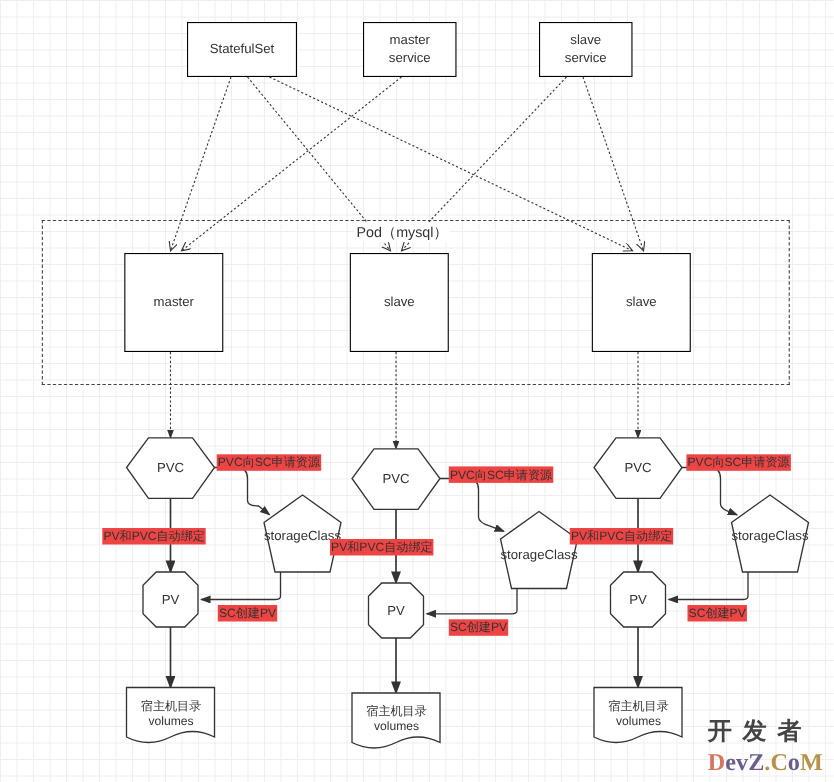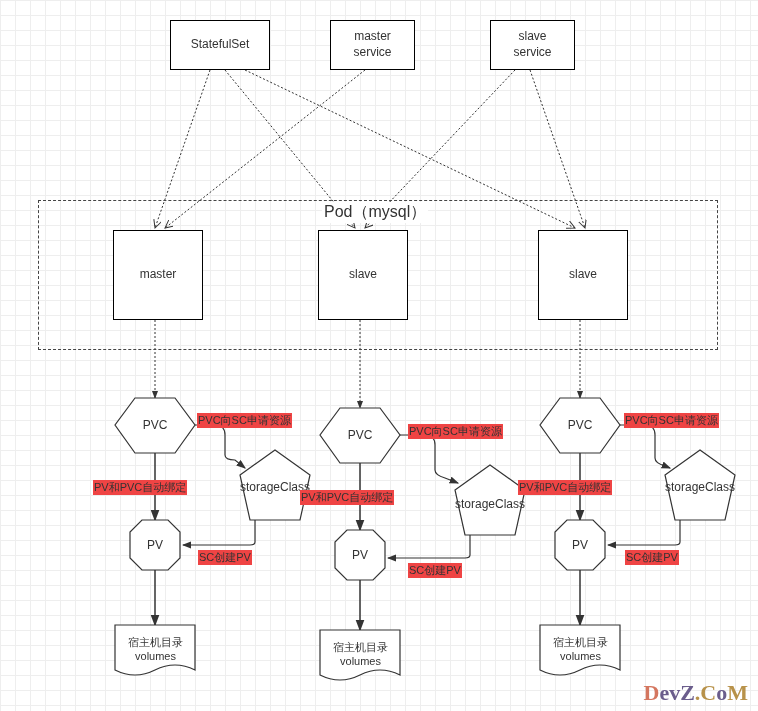--- a/index.html
+++ b/index.html
@@ -48,21 +48,21 @@
       background: #fff;
       border: 1px solid #000;
     }
     .dashed-container {
       position: absolute;
       border: 1.5px dashed #444;
       z-index: 1;
     }
     .container-label {
       position: absolute;
-      font-size: 16px;
+      font-size: 13px;
       color: #333;
       z-index: 3;
       background: #fff;
       padding: 0 2px;
     }
     .edge-label {
       position: absolute;
       font-size: 11px;
       color: #333;
       z-index: 3;
@@ -227,16 +227,17 @@
 </div>
 <div class="node" style="left:543px; top:635px; width:75px; white-space:pre-line; font-size:11px;">
   <span>宿主机目录
 volumes</span>
 </div>
 <div class="edge-label" style="left:624px; top:413px;">PVC向SC申请资源</div>
 <div class="edge-label" style="left:518px; top:480px;">PV和PVC自动绑定</div>
 <div class="edge-label" style="left:625px; top:550px;">SC创建PV</div>
 
 <div class="watermark">
+  <div class="line1">开 发 者</div>
   <div class="line2">
     <span class="d">D</span><span class="evz">evZ</span><span class="com">.C</span><span class="evz">o</span><span class="com">M</span>
   </div>
 </div>
 
 </body></html>

